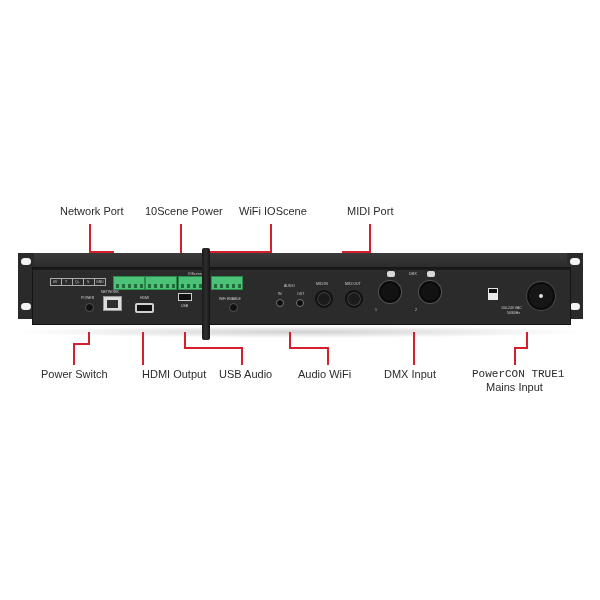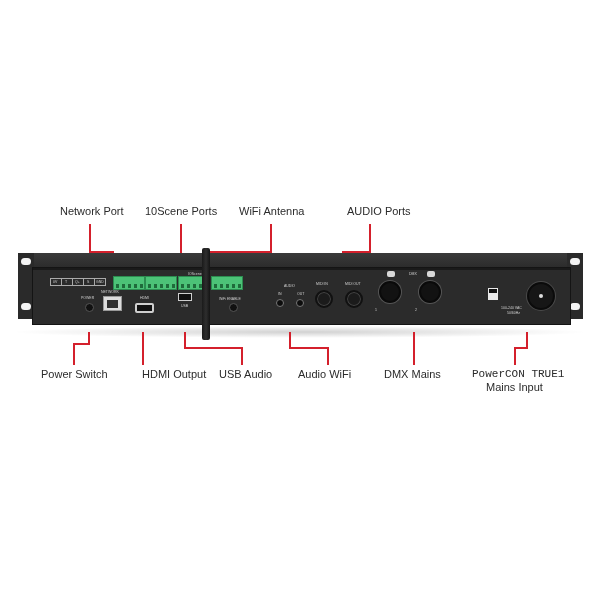--- a/index.html
+++ b/index.html
@@ -29,23 +29,23 @@
   .btn-round { position:absolute; width:7px; height:7px; border-radius:50%; background:#111; border:1px solid #555; }
   .antenna { position:absolute; left:202px; top:248px; width:8px; height:92px; background:linear-gradient(90deg,#1a1a1a,#2e2e2e,#141414); border-radius:2px; }
   .switch { position:absolute; width:10px; height:12px; background:#e8e8e8; }
   .switch-knob { position:absolute; left:1px; top:1px; width:8px; height:4px; background:#111; }
   .dipbox { position:absolute; width:10px; height:6px; border:1px solid #aaa; }
 </style>
 </head>
 <body>
 
 <div class="label" style="left:60px;top:205px;">Network Port</div>
-<div class="label" style="left:145px;top:205px;">10Scene Ports</div>
-<div class="label" style="left:239px;top:205px;">WiFi Antenna</div>
-<div class="label" style="left:347px;top:205px;">AUDIO Ports</div>
+<div class="label" style="left:145px;top:205px;">10Scene Power</div>
+<div class="label" style="left:239px;top:205px;">WiFi IOScene</div>
+<div class="label" style="left:347px;top:205px;">MIDI Port</div>
 
 <div class="lead" style="left:89px;top:224px;width:2px;height:28px;"></div>
 <div class="lead" style="left:89px;top:251px;width:24px;height:2px;"></div>
 <div class="lead" style="left:112px;top:251px;width:2px;height:12px;"></div>
 
 <div class="lead" style="left:180px;top:224px;width:2px;height:38px;"></div>
 
 <div class="lead" style="left:270px;top:224px;width:2px;height:28px;"></div>
 <div class="lead" style="left:207px;top:251px;width:65px;height:2px;"></div>
 <div class="lead" style="left:207px;top:251px;width:2px;height:8px;"></div>
@@ -182,15 +182,15 @@
 <div class="lead" style="left:413px;top:332px;width:2px;height:33px;"></div>
 
 <div class="lead" style="left:526px;top:332px;width:2px;height:16px;"></div>
 <div class="lead" style="left:514px;top:347px;width:14px;height:2px;"></div>
 <div class="lead" style="left:514px;top:347px;width:2px;height:18px;"></div>
 
 <div class="label" style="left:41px;top:368px;">Power Switch</div>
 <div class="label" style="left:142px;top:368px;">HDMI Output</div>
 <div class="label" style="left:219px;top:368px;">USB Audio</div>
 <div class="label" style="left:298px;top:368px;">Audio WiFi</div>
-<div class="label" style="left:384px;top:368px;">DMX Mains</div>
+<div class="label" style="left:384px;top:368px;">DMX Input</div>
 <div class="label" style="left:472px;top:368px;font-family:Liberation Mono, monospace;">PowerCON TRUE1</div>
 <div class="label" style="left:486px;top:381px;">Mains Input</div>
 
 </body></html>

